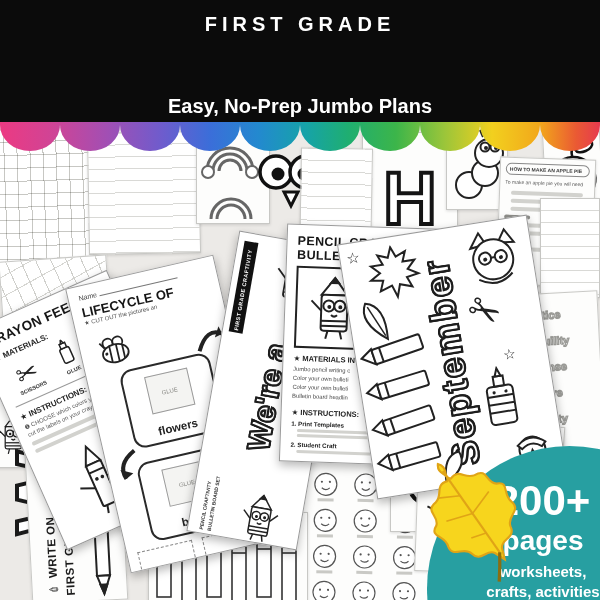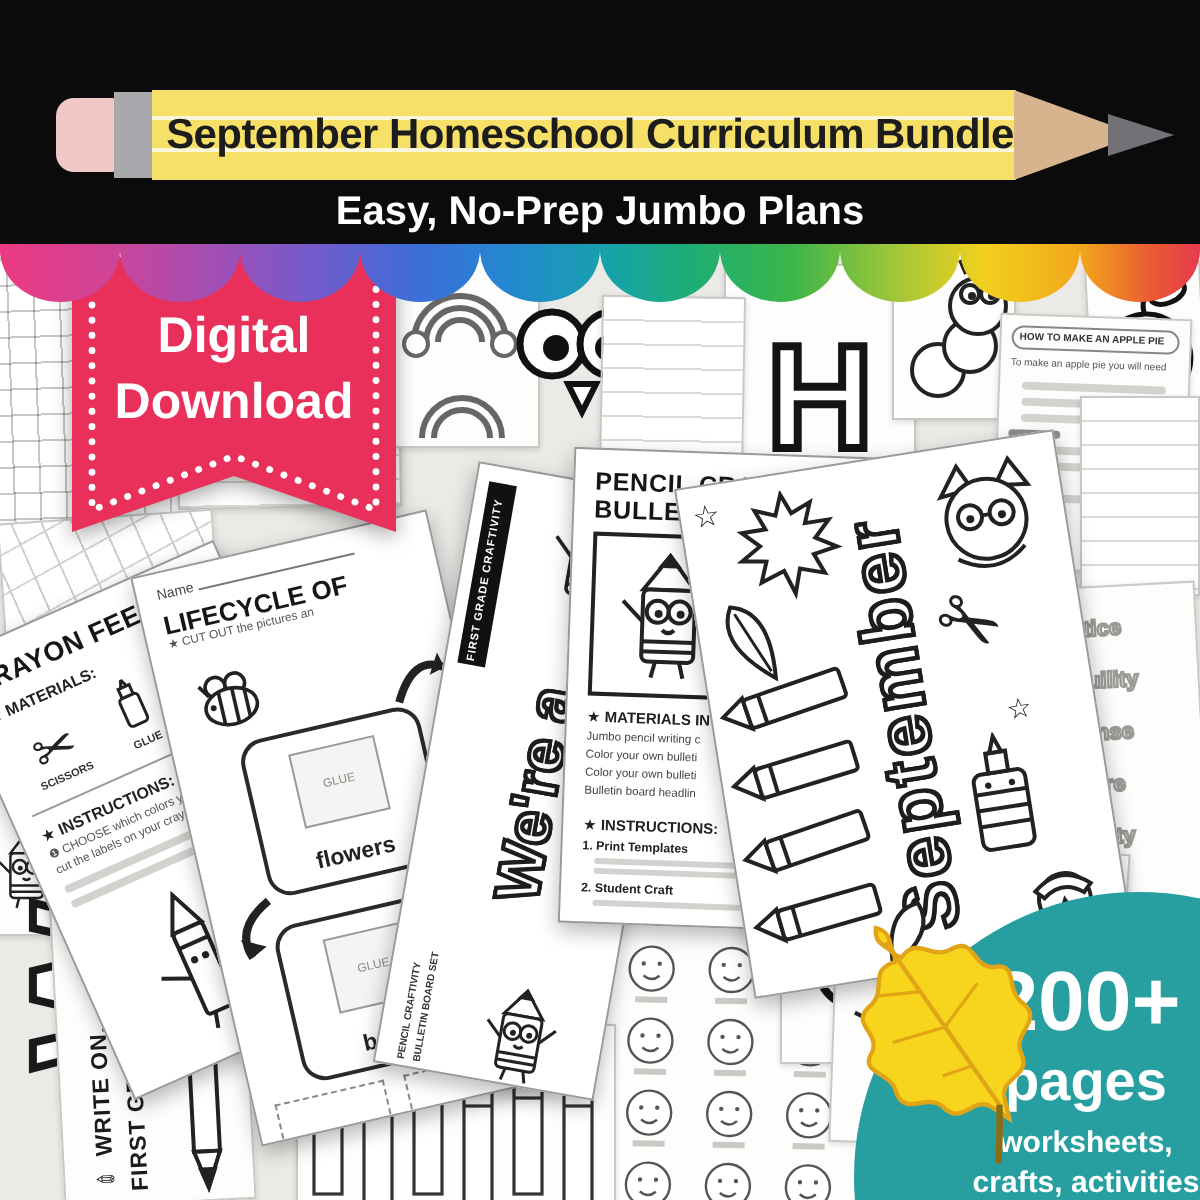--- a/index.html
+++ b/index.html
@@ -547,43 +547,23 @@
   <svg id="leaf" width="118" height="138" viewBox="0 0 108 128">
     <path d="M54 4 C47 12 58 16 52 22 C40 18 42 30 32 32 C18 33 28 44 20 50 C8 55 22 62 18 72 C15 84 30 80 32 90 C34 102 46 94 50 102 L54 112 L58 102 C62 94 74 102 76 90 C78 80 93 84 90 72 C86 62 100 55 88 50 C80 44 90 33 76 32 C66 30 68 18 56 22 C50 16 61 12 54 4 Z" fill="#f7d51d" stroke="#e0a416" stroke-width="2"></path>
     <line x1="54" y1="12" x2="54" y2="104" stroke="#e0a416" stroke-width="2"></line>
     <line x1="54" y1="40" x2="36" y2="30" stroke="#e0a416" stroke-width="1.5"></line>
     <line x1="54" y1="60" x2="30" y2="52" stroke="#e0a416" stroke-width="1.5"></line>
     <line x1="54" y1="60" x2="78" y2="52" stroke="#e0a416" stroke-width="1.5"></line>
     <line x1="54" y1="82" x2="40" y2="78" stroke="#e0a416" stroke-width="1.5"></line>
     <path d="M54 104 Q46 116 38 126" stroke="#8a6d12" stroke-width="3" fill="none"></path>
   </svg>
 
-  <div id="badge">
-    <svg width="162" height="148" viewBox="0 0 162 148">
-      <path d="M0 0 H162 V148 L81 120 L0 148 Z" fill="#e8305a"></path>
-      <path d="M10 9 H152 V137 L81 110 L10 137 Z" fill="none" stroke="#fff" stroke-width="3.4" stroke-dasharray="0.1 7.5" stroke-linecap="round"></path>
-    </svg>
-    <div class="txt">
-      <div class="l1">Digital</div>
-      <div class="l2">Download</div>
-    </div>
-  </div>
 
   <div id="header">
-    <div id="banner">
-      <div class="eraser"></div>
-      <div class="ferrule"></div>
-      <div class="pbody">
-        <div class="pline" style="top:13px;"></div>
-        <div class="pline" style="top:29px;"></div>
-      </div>
-      <div class="wood"></div>
-      <div class="lead"></div>
-      <div id="banner-title">September Homeschool Curriculum Bundle</div>
-    </div>
+    <div id="grade">FIRST GRADE</div>
     <div id="subtitle">Easy, No-Prep Jumbo Plans</div>
   </div>
 
   <svg id="scallops" viewBox="0 0 600 30" preserveAspectRatio="none">
     <defs>
       <linearGradient id="rb" x1="0" y1="0" x2="1" y2="0">
         <stop offset="0" stop-color="#ec3a82"></stop>
           <stop offset=".09" stop-color="#cf4496"></stop>
         <stop offset=".18" stop-color="#a14fb4"></stop>
           <stop offset=".27" stop-color="#6e5ccd"></stop>

